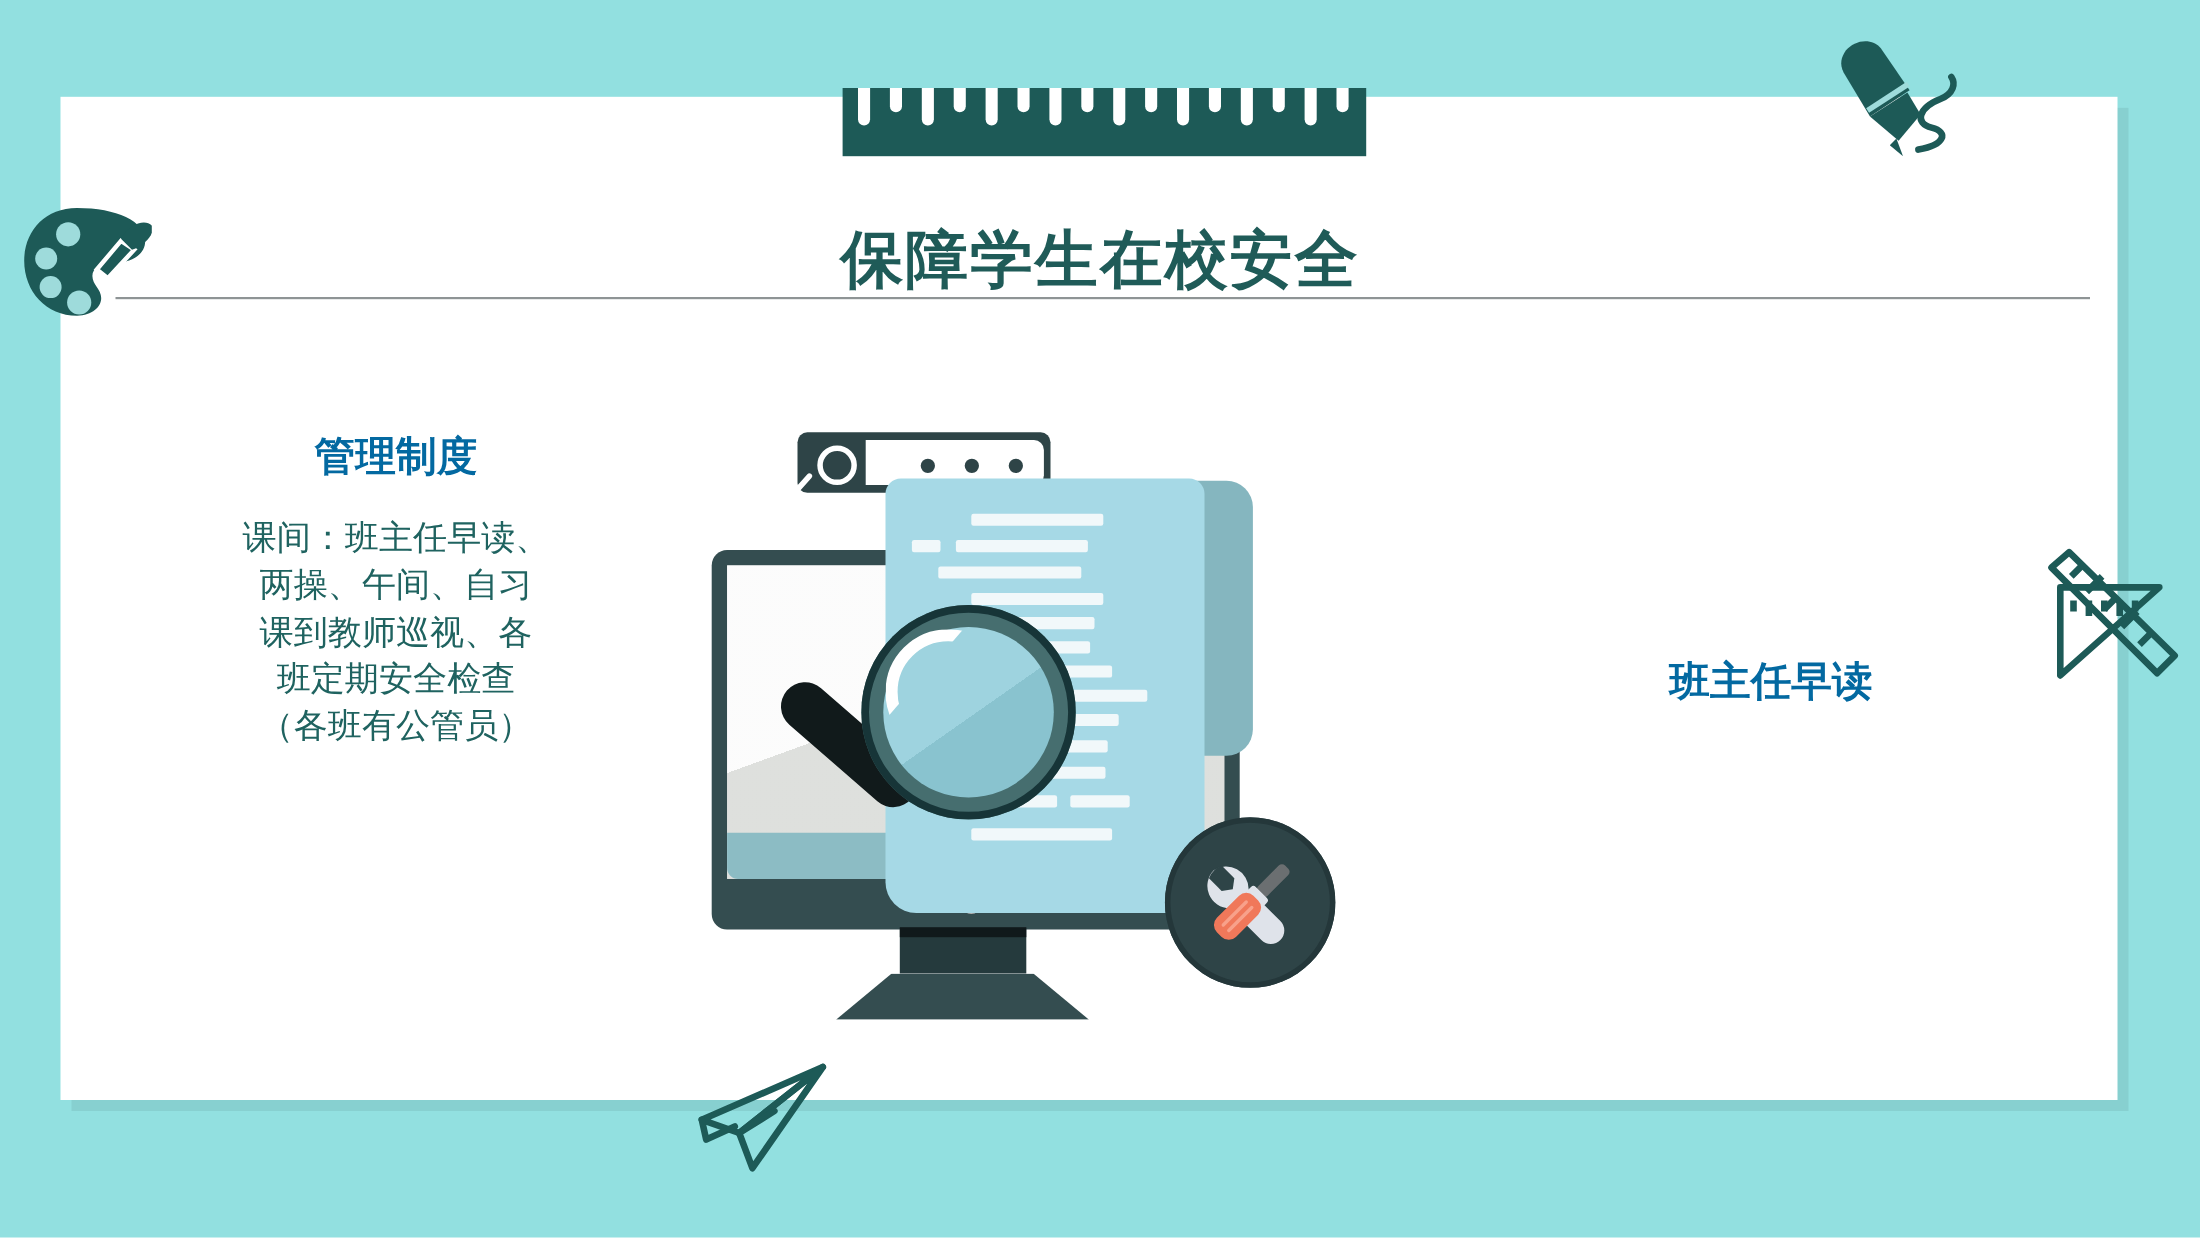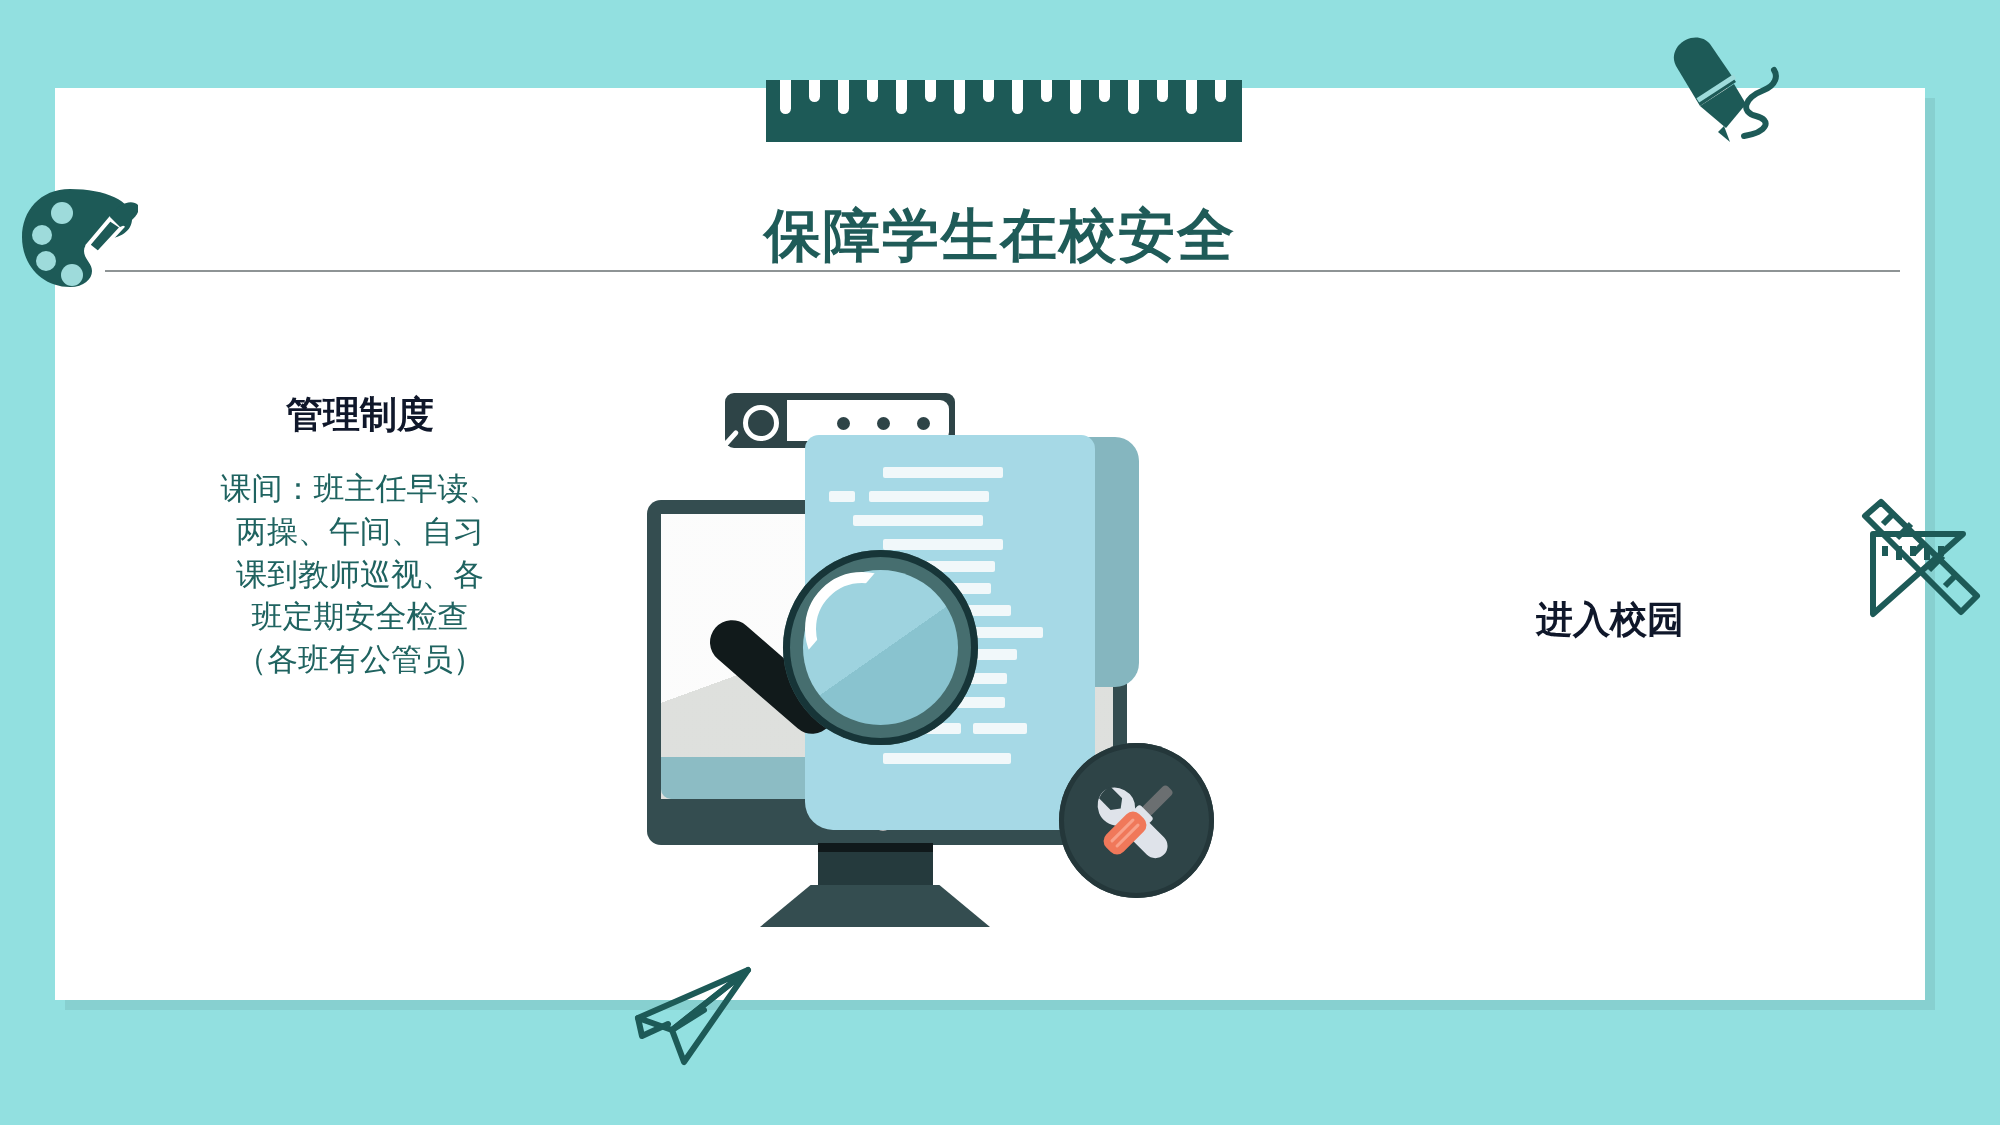--- a/index.html
+++ b/index.html
@@ -60,21 +60,21 @@
     width:1795px;height:2px;
     background:#8e9495;
     z-index:6;
   }
 
   
   .block{position:absolute;z-index:6;color:#1f5b58;}
   .block .bhead{
     font-size:37px;font-weight:bold;
     text-align:center;
-    color:#0f172a;
+    color:#0369a1;
     margin-bottom:28px;
   }
   .block .bbody{
     font-size:31px;
     line-height:1.38;
     color:#1f6360;
     text-align:center;
     white-space:pre-line;
   }
   .block-left{left:170px;top:390px;width:380px;}
@@ -272,21 +272,21 @@
   <div class="block block-left">
     <div class="bhead">管理制度</div>
     <div class="bbody">课间：班主任早读、
 两操、午间、自习
 课到教师巡视、各
 班定期安全检查
 （各班有公管员）</div>
   </div>
 
   <div class="block block-right">
-    <div class="bhead">进入校园</div>
+    <div class="bhead">班主任早读</div>
   </div>
 
   <div class="illo">
 
     <div class="searchbar">
       <div class="field"></div>
       <div class="mag-mini"></div>
       <div class="mag-mini-handle"></div>
       <div class="dot3" style="left:112px"></div>
       <div class="dot3" style="left:152px"></div>

